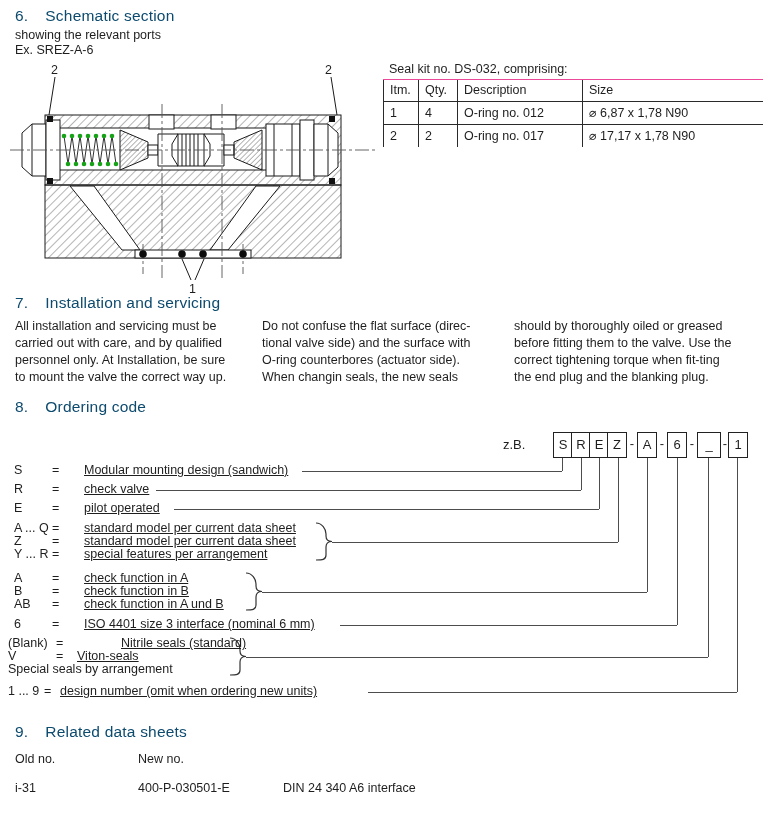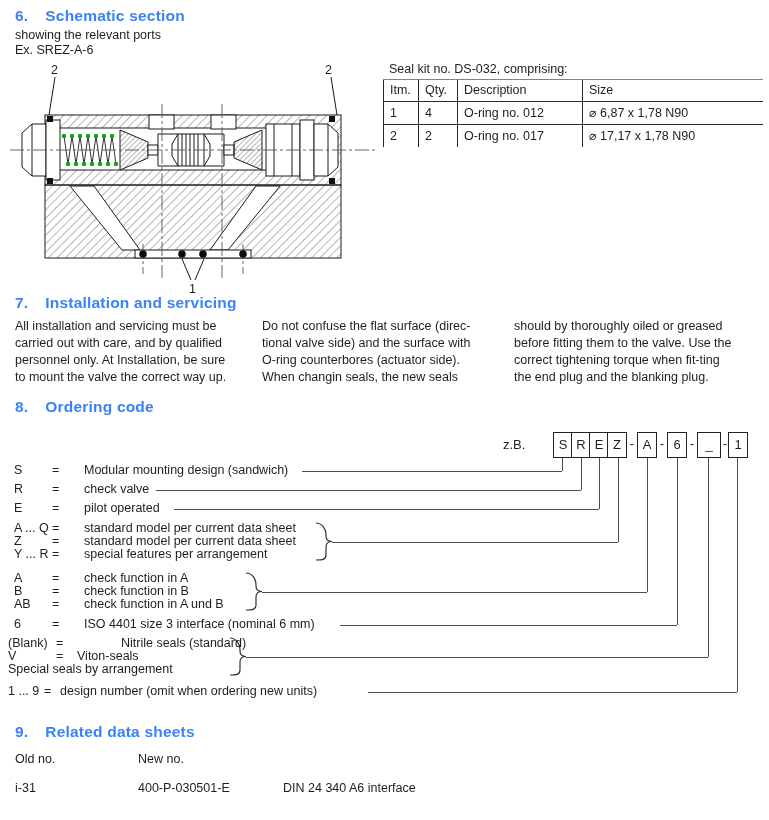--- a/index.html
+++ b/index.html
@@ -2,40 +2,40 @@
 <html><head>
 <meta charset="utf-8">
 <style>
   html,body { margin:0; padding:0; background:#ffffff; }
   .page {
     position:relative; width:769px; height:820px; background:#ffffff;
     font-family:"Liberation Sans","DejaVu Sans",sans-serif; color:#1e1e1e;
     overflow:hidden;
   }
   .abs { position:absolute; }
-  .h { position:absolute; font-size:15.5px; font-weight:bold; color:#3b82f6; letter-spacing:.2px; white-space:nowrap; }
+  .h { position:absolute; font-size:15.5px; font-weight:normal; color:#0c4a6e; letter-spacing:.2px; white-space:nowrap; }
   .h .num { display:inline-block; }
   .h .t   { display:inline-block; margin-left:17px; }
   .txt { position:absolute; font-size:12.5px; line-height:15px; white-space:nowrap; }
   .pline { position:absolute; font-size:12.5px; line-height:17px; white-space:nowrap; }
   
   .sealkit { position:absolute; left:383px; top:79px; border-collapse:collapse; font-size:12.5px; color:#1e1e1e; }
   .sealkit td { border-left:1px solid #2a2a2a; padding:3px 6px 4px 6px; height:13px; white-space:nowrap; vertical-align:middle; }
   .sealkit tr.hdr td { border-top:1px solid #ec4899; border-bottom:1px solid #2a2a2a; }
   .sealkit tr.r1 td { border-bottom:1px solid #2a2a2a; }
   .sealkit .c0 { width:22px; } .sealkit .c1 { width:26px; }
   .sealkit .c2 { width:112px; } .sealkit .c3 { width:168px; }
   
   .cbox { position:absolute; top:432px; width:18px; height:24px; border:1px solid #222;
           text-align:center; font-size:13px; line-height:24px; background:#fff; }
   .hy { position:absolute; top:436px; width:8px; text-align:center; font-size:13px; }
   .orow { position:absolute; font-size:12.5px; line-height:13px; white-space:nowrap; }
   .orow .oc { position:absolute; left:0; top:0; }
   .orow .oe { position:absolute; top:0; }
-  .orow .od { position:absolute; top:0; }
+  .orow .od { position:absolute; top:0;text-decoration:underline; }
   .overlay { position:absolute; left:0; top:0; pointer-events:none; }
   .schem { position:absolute; left:8px; top:60px; }
   svg text { font-family:"Liberation Sans","DejaVu Sans",sans-serif; }
 </style>
 </head>
 <body>
 
 <div class="page">
 
   <div class="h" style="left:15px; top:7px;">

